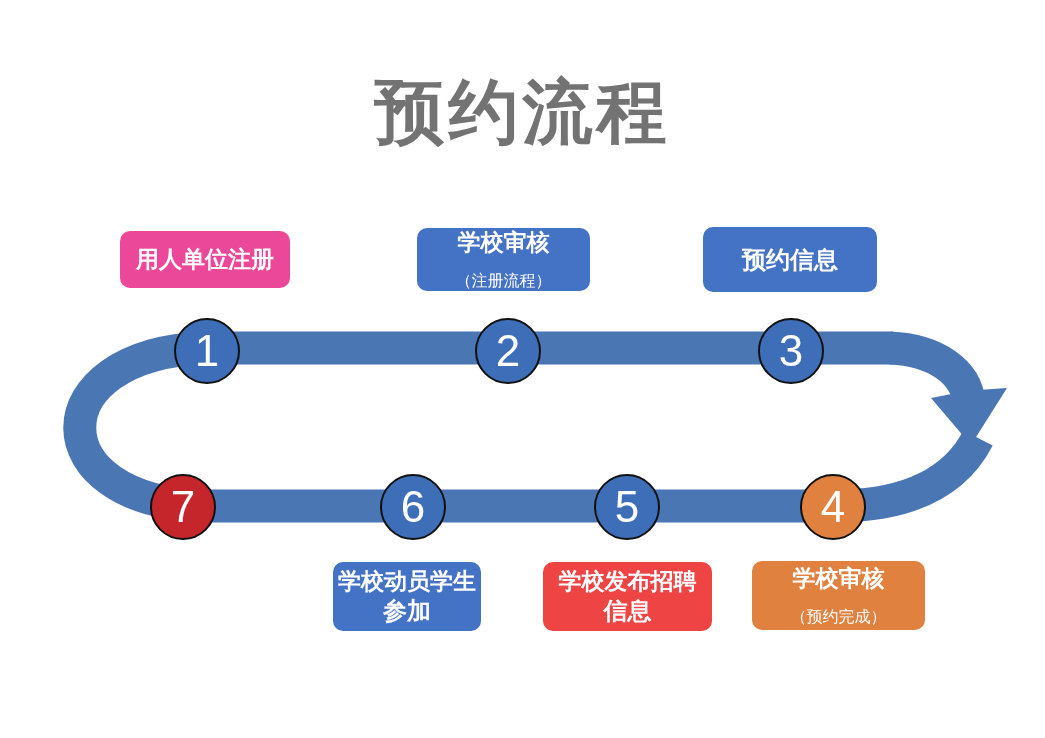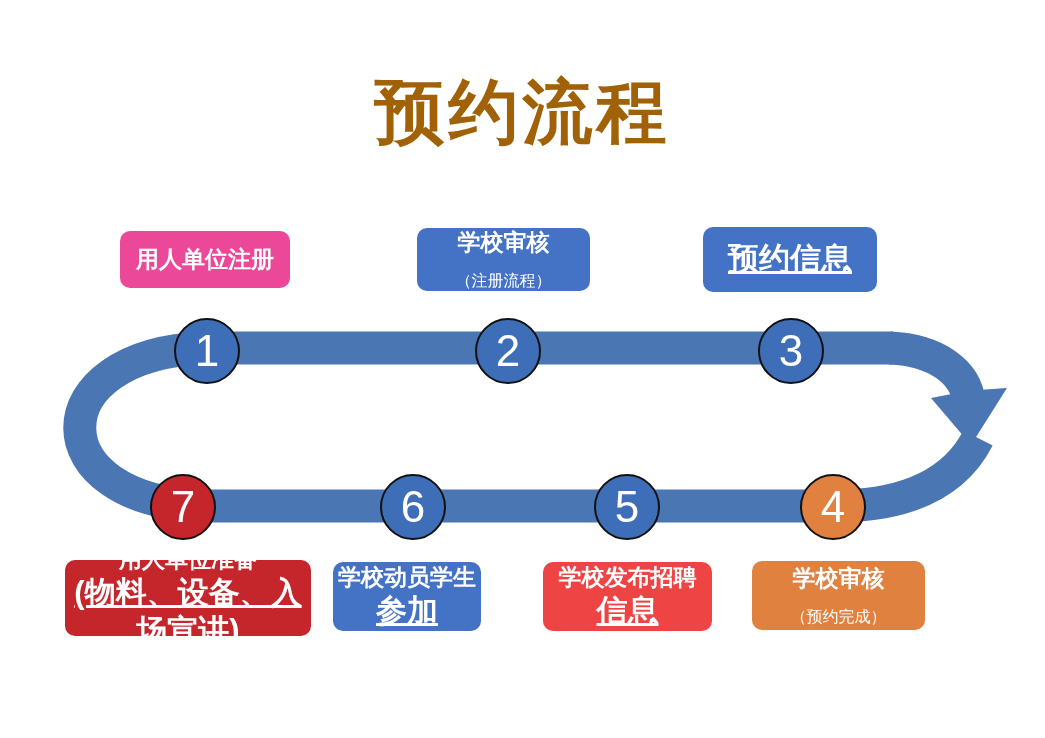--- a/index.html
+++ b/index.html
@@ -36,28 +36,28 @@
     border-radius:10px;
     color:#ffffff;
     display:flex;flex-direction:column;
     align-items:center;justify-content:center;
     text-align:center;
     box-sizing:border-box;
     line-height:1.25;
   }
   .label-main{font-size:23px;font-weight:bold;}
   .label-sub{font-size:16px;font-weight:normal;margin-top:14px;}
-  .label-line2{font-size:31px;font-weight:bold;text-decoration:underline;}
+  .label-line2{font-size:24px;font-weight:bold;}
 </style>
 </head>
 <body>
 
 <div id="stage">
 
-  <div class="title" style="color: #a16207;">预约流程</div>
+  <div class="title" style="color: #737373;">预约流程</div>
 
   <svg class="flow-svg" width="1045" height="738" viewBox="0 0 1045 738">
 
     <path d="M 893 348 L 205 348 C 38 354 38 502 205 506 L 843 506 C 912 504 956 481 978 438" fill="none" stroke-width="33" stroke="#4B76B4"></path>
 
     <path d="M 890 348 C 936 350 966 372 969 402" fill="none" stroke-width="33" stroke="#4B76B4"></path>
 
     <path d="M 931 398 L 962 392 L 969 402 L 978 390 L 1007 388 L 971 445 Z" fill="#4B76B4"></path>
   </svg>
 
@@ -67,24 +67,20 @@
 
   <div class="label-box" style="left: 417px; top: 228px; width: 173px; height: 63px; background: rgb(68, 114, 196);">
     <div class="label-main">学校审核</div>
     <div class="label-sub">（注册流程）</div>
   </div>
 
   <div class="label-box" style="left: 703px; top: 227px; width: 174px; height: 65px; background: rgb(68, 114, 196);">
     <div class="label-line2">预约信息</div>
   </div>
 
-  <div class="label-box" style="left: 65px; top: 560px; width: 246px; height: 76px; background: rgb(196, 38, 43);">
-    <div class="label-main">用人单位准备</div>
-    <div class="label-line2">(物料、设备、入场宣讲)</div>
-  </div>
 
   <div class="label-box" style="left: 333px; top: 562px; width: 148px; height: 69px; background: rgb(68, 114, 196);">
     <div class="label-main">学校动员学生</div>
     <div class="label-line2">参加</div>
   </div>
 
   <div class="label-box" style="left: 543px; top: 562px; width: 169px; height: 69px; background: #ef4444;">
     <div class="label-main">学校发布招聘</div>
     <div class="label-line2">信息</div>
   </div>

